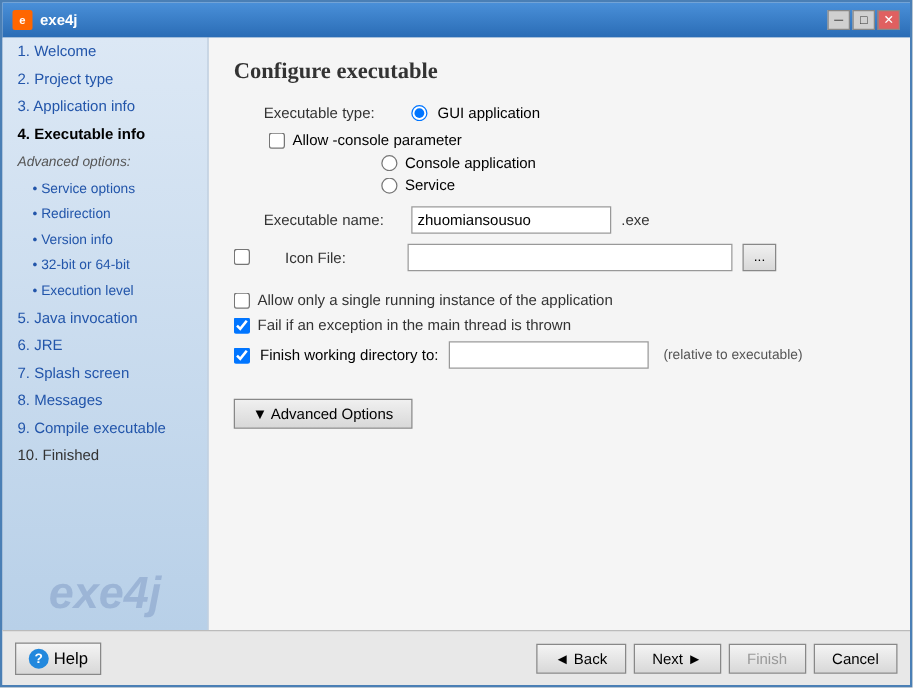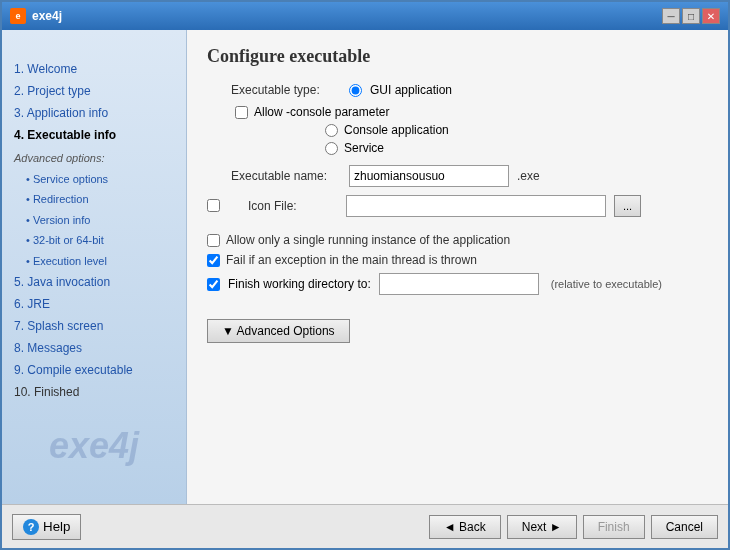--- a/index.html
+++ b/index.html
@@ -73,23 +73,23 @@
 
     .titlebar-btn.close { background: #e06060; color: white; }
 
     .content {
       display: flex;
       flex: 1;
       overflow: hidden;
     }
 
     .sidebar {
-      width: 185px;
+      width: 165px;
       background: linear-gradient(to bottom, #dce8f5, #b8d0e8);
-      padding: 28px 8px;
+      padding: 0 8px;
       border-right: 1px solid #aac0d8;
       flex-shrink: 0;
       display: flex;
       flex-direction: column;
       justify-content: space-between;
     }
 
     .sidebar-nav {
       list-style: none;
     }

